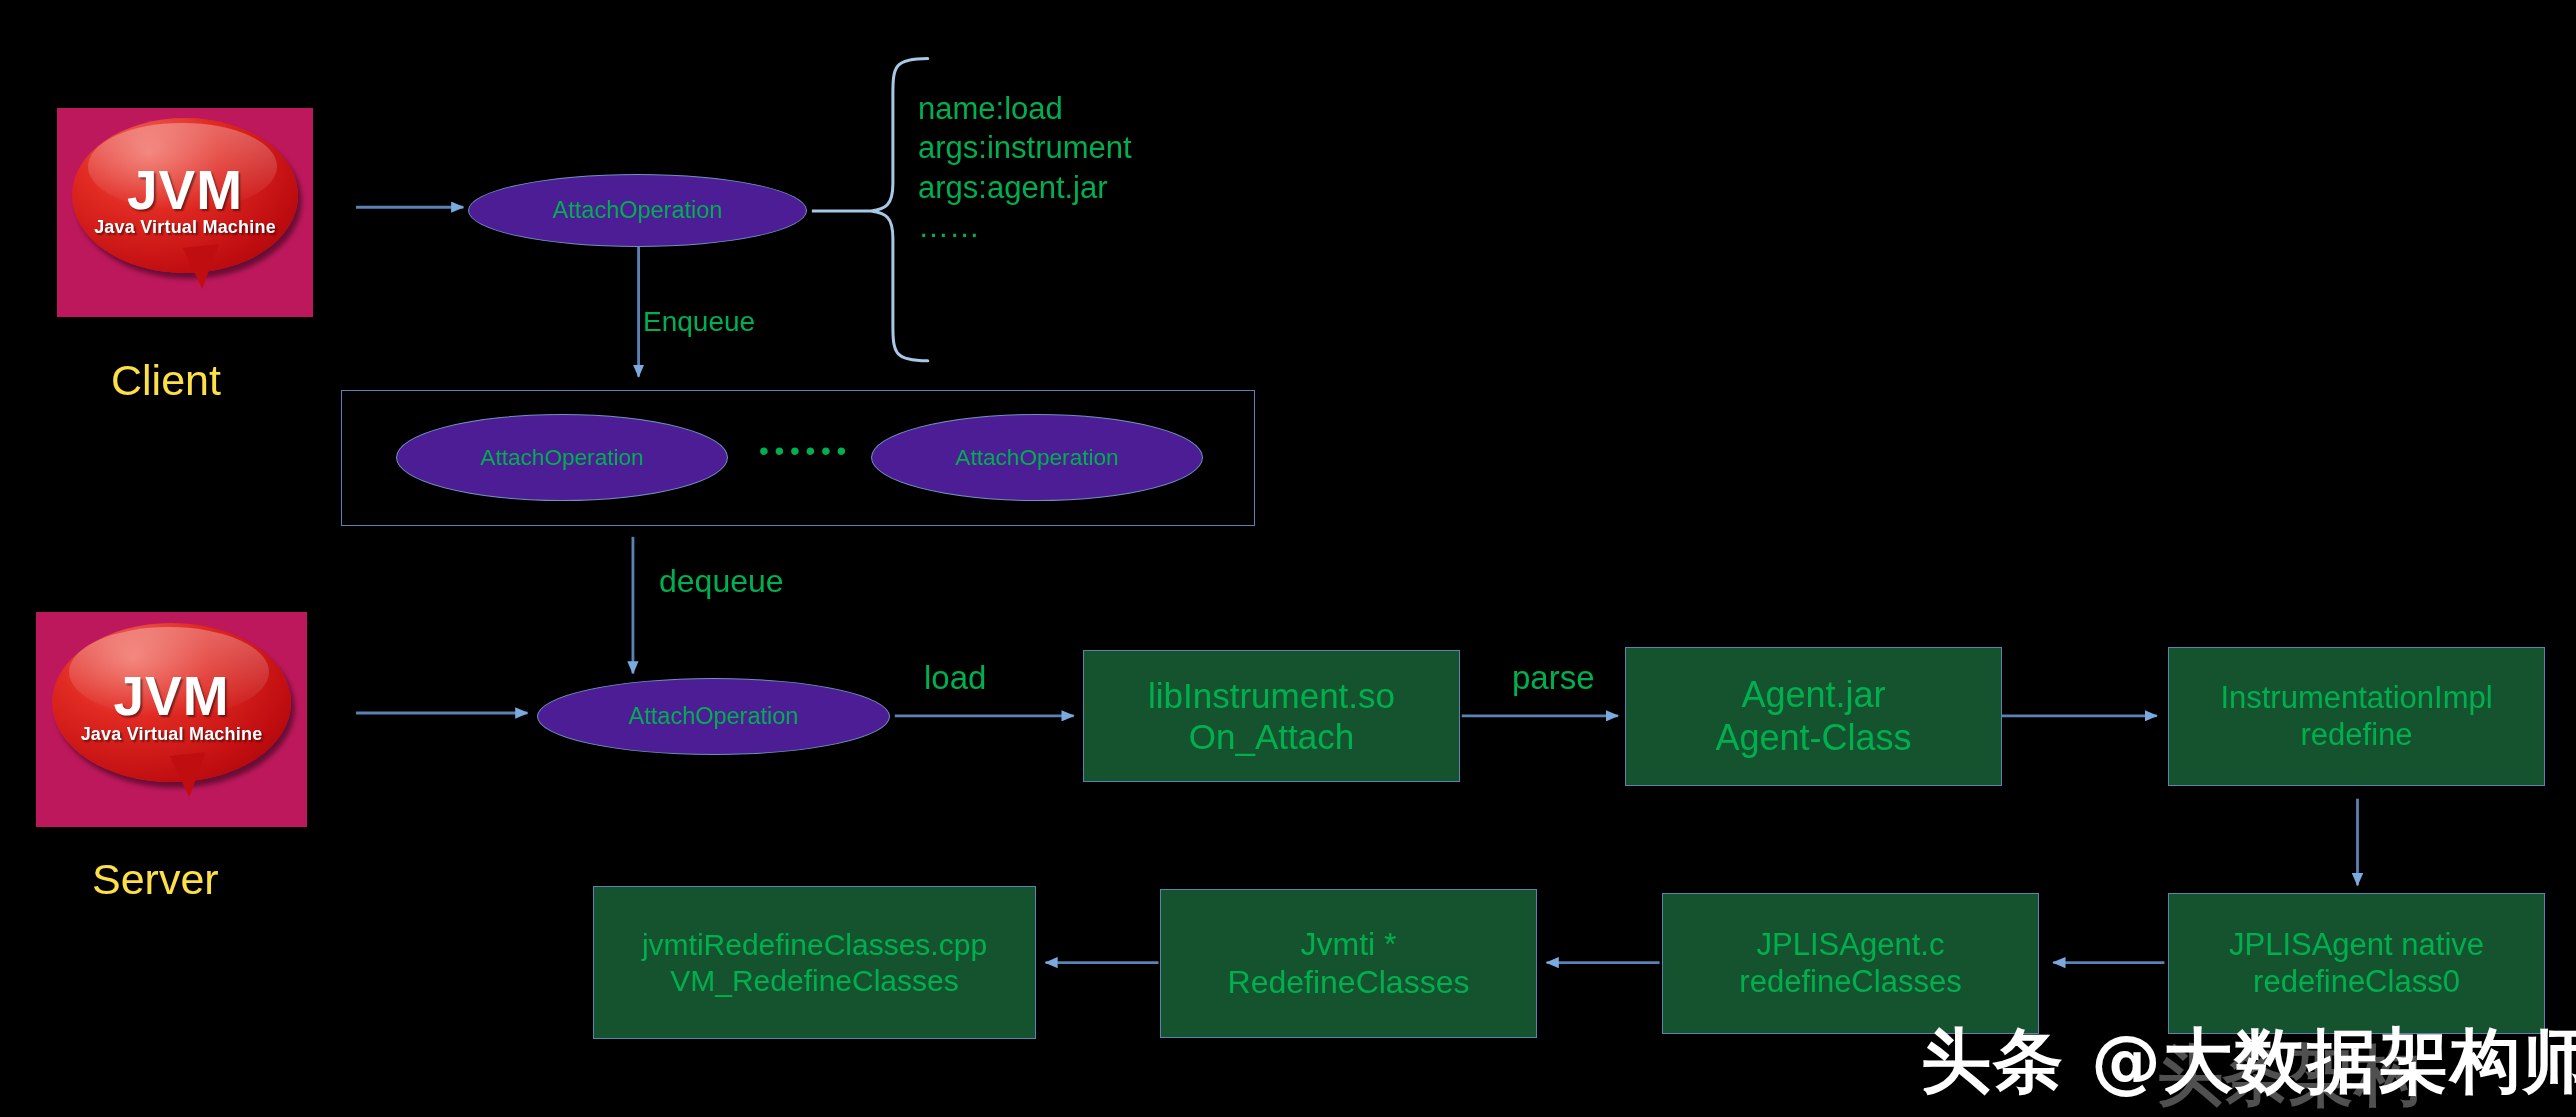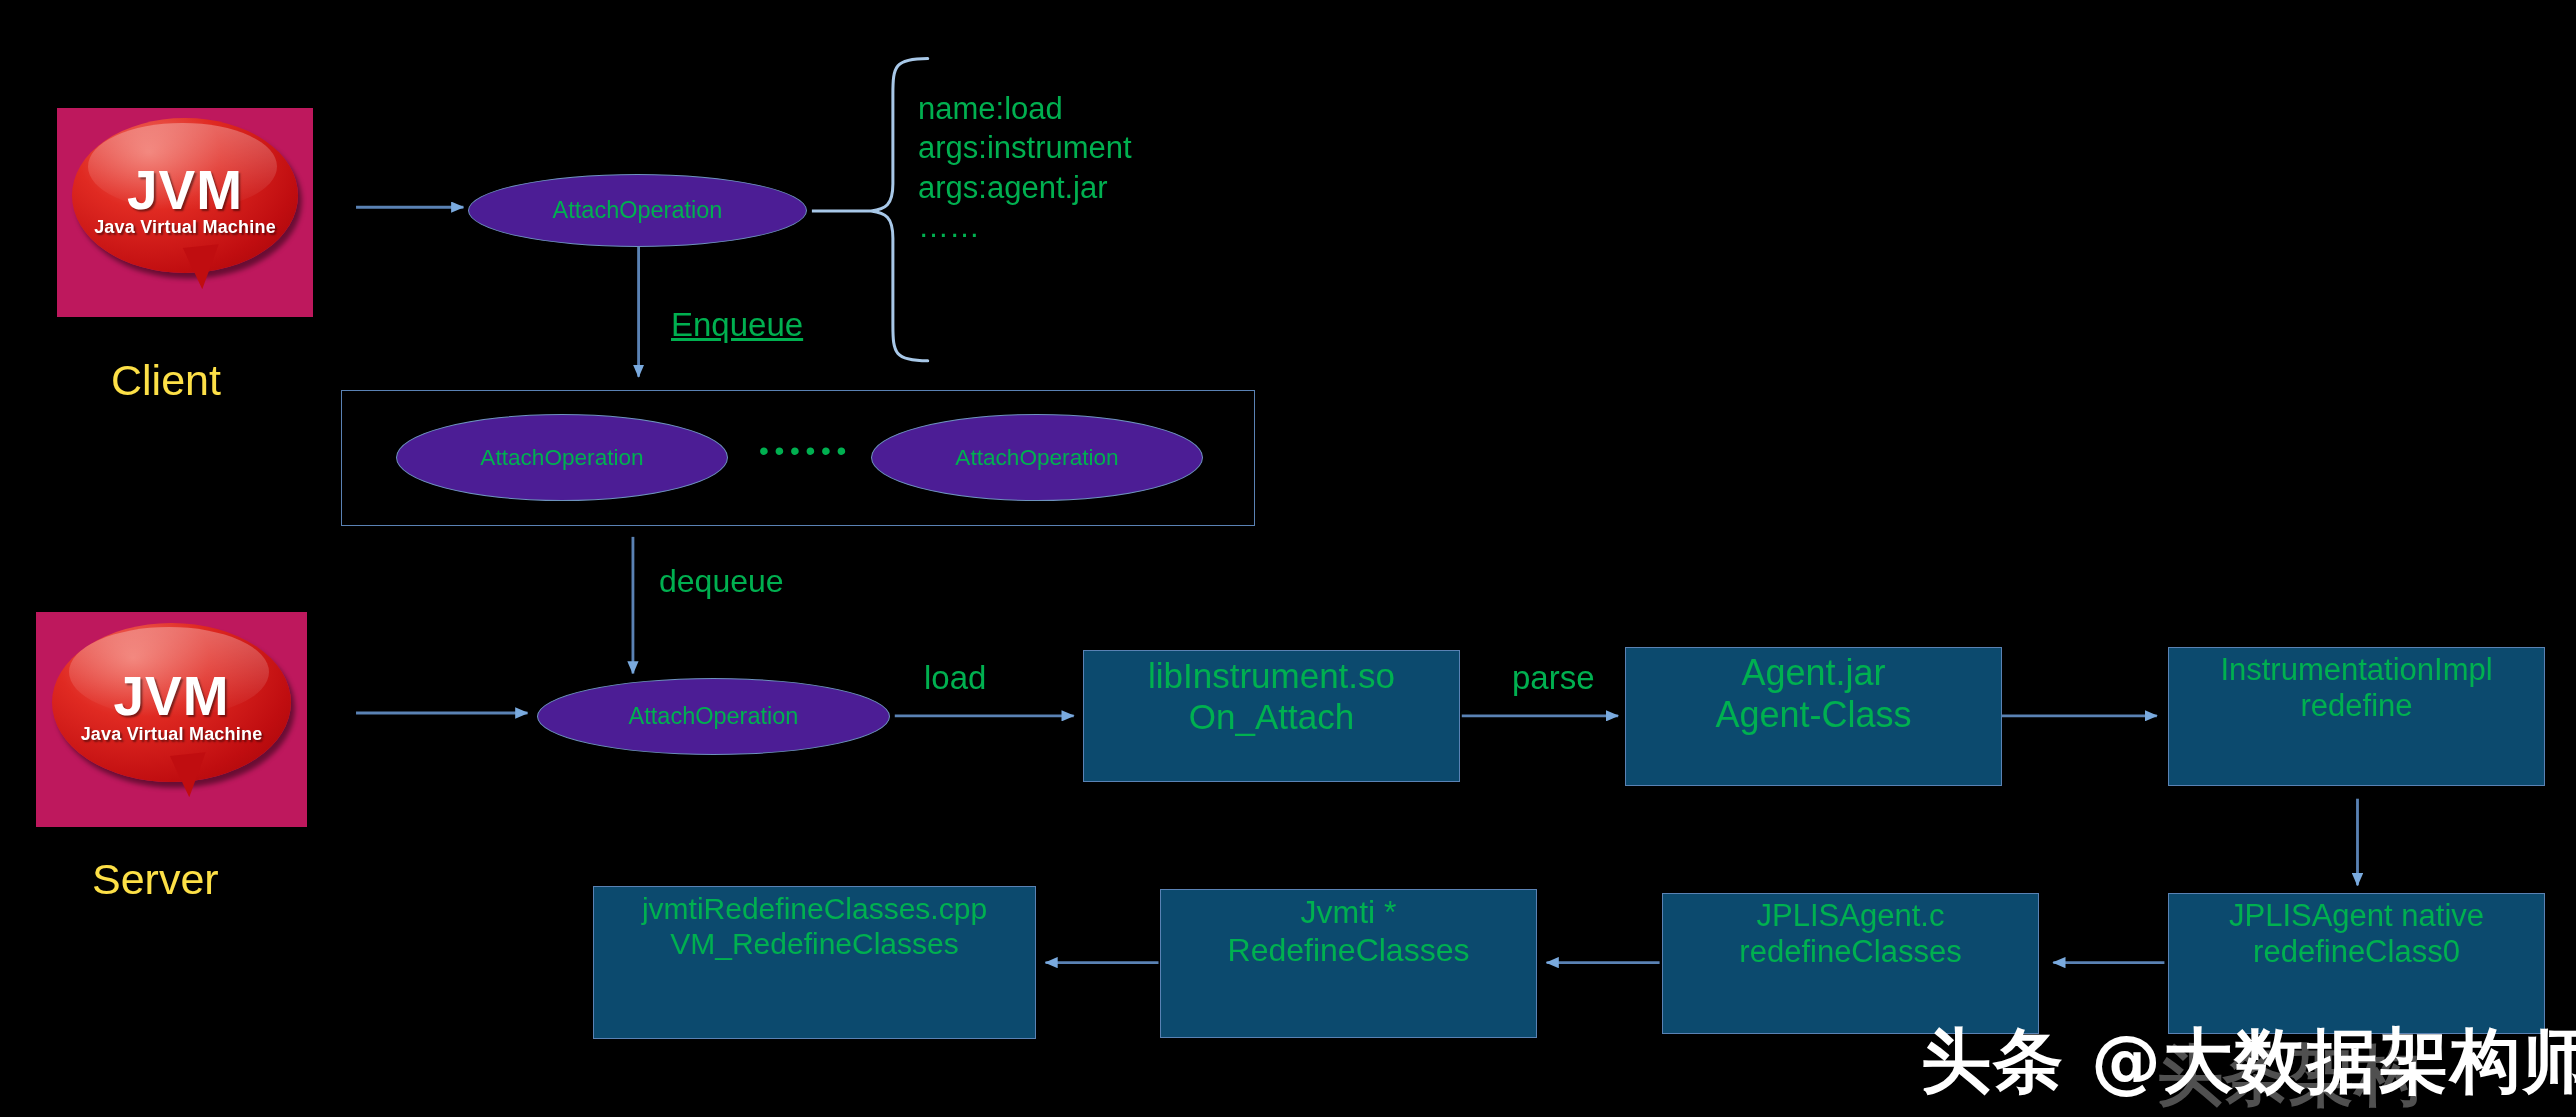--- a/index.html
+++ b/index.html
@@ -67,24 +67,24 @@
     color: #fde047;
     font-size: 43px;
     font-family: "Liberation Sans", sans-serif;
     white-space: nowrap;
   }
 
   
   .node-box {
     position: absolute;
     border: 1.9px solid #5a82b4;
-    background: #0c4a6e;
+    background: #14532d;
     color: #00b050;
     display: flex;
-    align-items: flex-start;
+    align-items: center;
     justify-content: center;
     text-align: center;
     line-height: 1.18;
     padding: 3.8px 5.7px;
     font-family: "Liberation Sans", sans-serif;
   }
   .node-box .line { display: block; }
 
   .queue-box {
     position: absolute;
@@ -229,21 +229,21 @@
     <span>AttachOperation</span>
   </div>
 
   <div class="annot" style="left:918px; top:89px;">
     <span class="line">name:load</span>
     <span class="line">args:instrument</span>
     <span class="line">args:agent.jar</span>
     <span class="line">……</span>
   </div>
 
-  <div class="edge-label" style="left:671px; top:306px; font-size:33px;text-decoration:underline;">Enqueue</div>
+  <div class="edge-label" style="left:643px; top:306px; font-size:28px;">Enqueue</div>
 
   <div class="queue-box" style="left:341px; top:390px; width:914px; height:136px;"></div>
 
   <div class="ellipse" style="left:396px; top:414px; width:332px; height:87px; font-size:22.6px;">
     <span>AttachOperation</span>
   </div>
 
   <div class="dots" style="left:759px; top:435px;">••••••</div>
 
   <div class="ellipse" style="left:871px; top:414px; width:332px; height:87px; font-size:22.6px;">

